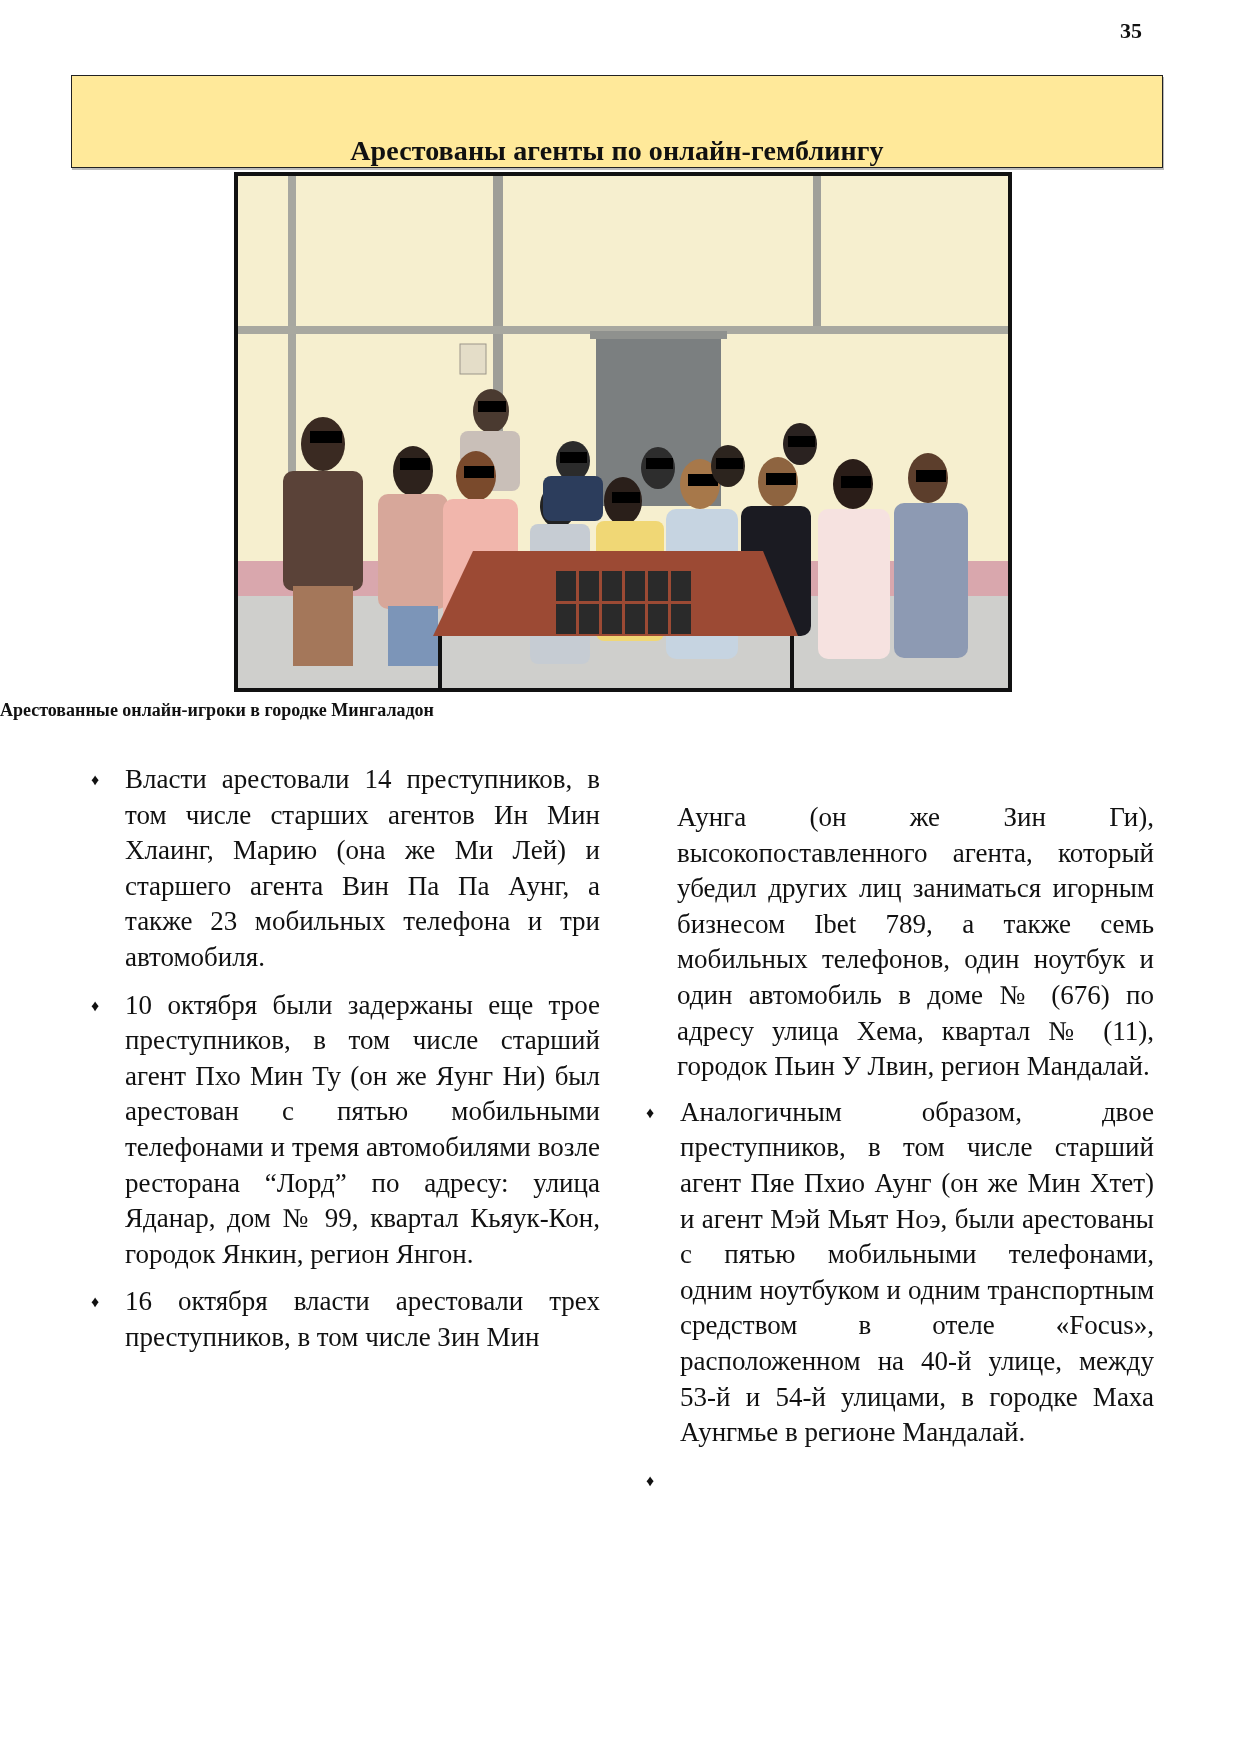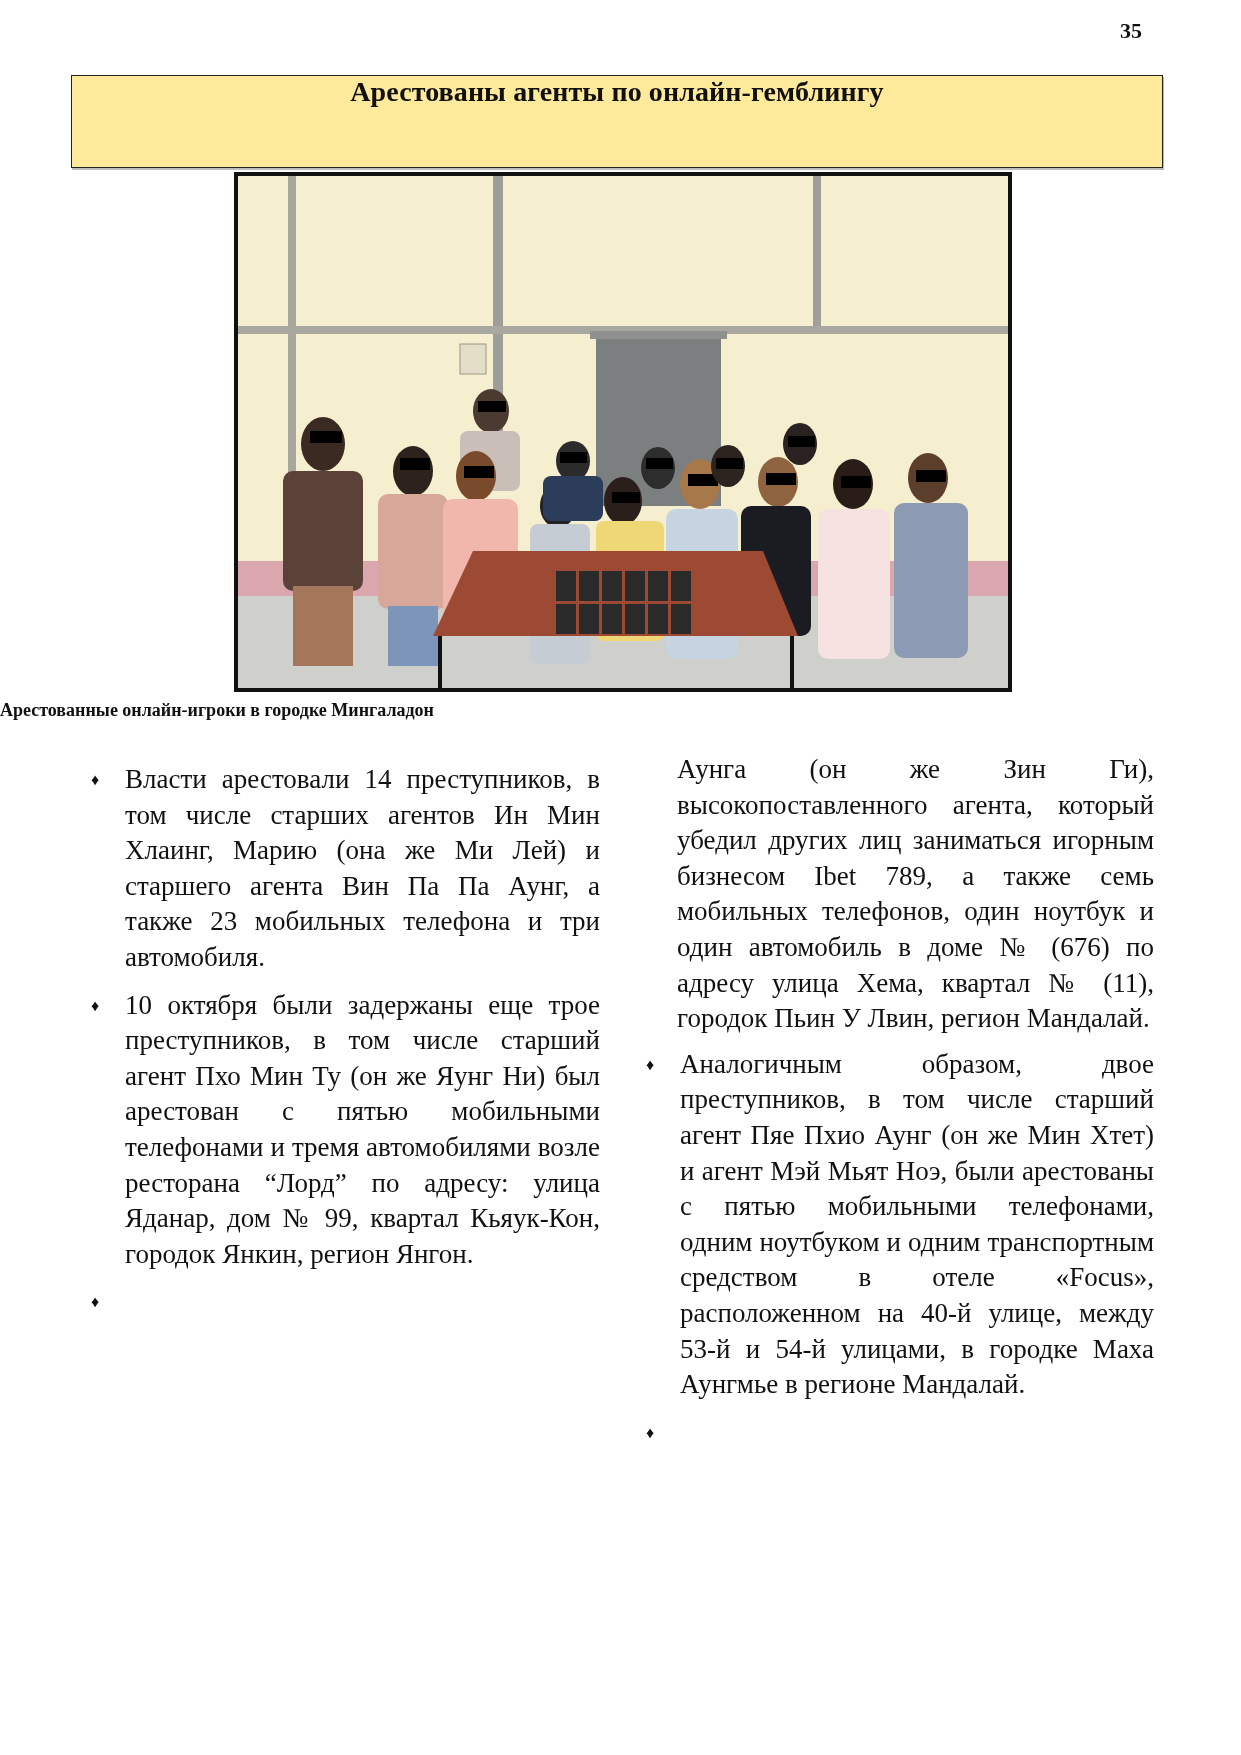--- a/index.html
+++ b/index.html
@@ -5,37 +5,37 @@
   html, body { margin: 0; padding: 0; background: #ffffff; }
   body { width: 1241px; height: 1755px; position: relative; overflow: hidden;
          font-family: "Liberation Serif", "DejaVu Serif", serif; color: #111; }
 
   .page-number { position: absolute; top: 18px; left: 1120px; width: 43px; 
                  font-weight: bold; font-size: 22px; }
 
   .header-box { position: absolute; left: 71px; top: 75px; width: 1090px; height: 91px;
                 background: #FFE99A; border: 1.5px solid #222;
                 box-shadow: 1px 2px 0 #bbb;
-                display: flex; align-items: flex-start; justify-content: center; }
+                display: flex; align-items: flex-end; justify-content: center; }
   .header-title { font-weight: bold; font-size: 28px; letter-spacing: 0.1px; }
 
   .photo-frame { position: absolute; left: 234px; top: 172px; width: 770px; height: 512px;
                  border: 4px solid #111; overflow: hidden; background: #f5efd0; }
   .photo-frame svg { display: block; width: 100%; height: 100%; }
 
   .caption { position: absolute; top: 700px; left: 0; width: 1241px; text-align: left;
              font-weight: bold; font-size: 18px; }
 
   .col { position: absolute; top: 752px; font-size: 27px; line-height: 35.6px;
          text-align: justify; }
   .col-left { left: 87px; width: 513px; }
   .col-right { left: 642px; width: 512px; }
 
   .para { margin: 0; text-indent: 38px; }
-  .para.noindent { text-indent: 0; padding-left: 35px; }
+  .para.noindent { text-indent: 0; padding-left: 35px; margin-top: 48px; }
 
   ul.bullets { list-style: none; margin: 10px 0 0 0; padding: 0; }
   ul.bullets li { position: relative; padding-left: 38px; margin: 0 0 12px 0; }
   ul.bullets li .bullet-icon { position: absolute; left: 4px; top: 0; font-size: 16px; line-height: 35.6px; }
 </style>
 </head>
 <body>
 
 <div class="page-number">35</div>
 
@@ -162,20 +162,21 @@
     <li>
       <span class="bullet-icon">♦</span>
       <span>Власти арестовали 14 преступников, в том числе старших агентов Ин Мин Хлаинг, Марию (она же Ми Лей) и старшего агента Вин Па Па Аунг, а также 23 мобильных телефона и три автомобиля.</span>
     </li>
     <li>
       <span class="bullet-icon">♦</span>
       <span>10 октября были задержаны еще трое преступников, в том числе старший агент Пхо Мин Ту (он же Яунг Ни) был арестован с пятью мобильными телефонами и тремя автомобилями возле ресторана “Лорд” по адресу: улица Яданар, дом № 99, квартал Кьяук-Кон,  городок Янкин, регион Янгон.</span>
     </li>
     <li>
       <span class="bullet-icon">♦</span>
+      <span>16 октября власти арестовали трех преступников, в том числе Зин Мин</span>
     </li>
   </ul>
 </div>
 
 <div class="col col-right">
   <p class="para noindent">Аунга (он же Зин Ги), высокопоставленного агента, который убедил других лиц заниматься игорным бизнесом Ibet 789, а также семь мобильных телефонов, один ноутбук и один автомобиль в доме № (676) по адресу улица Хема, квартал № (11), городок Пьин У Лвин, регион Мандалай.</p>
   <ul class="bullets">
     <li>
       <span class="bullet-icon">♦</span>
       <span>Аналогичным образом, двое преступников, в том числе старший агент Пяе Пхио Аунг (он же Мин Хтет) и агент Мэй Мьят Ноэ, были арестованы с пятью мобильными телефонами, одним ноутбуком и одним транспортным средством в отеле «Focus», расположенном на 40-й улице, между 53-й и 54-й улицами, в городке Маха Аунгмье в регионе Мандалай.</span>

